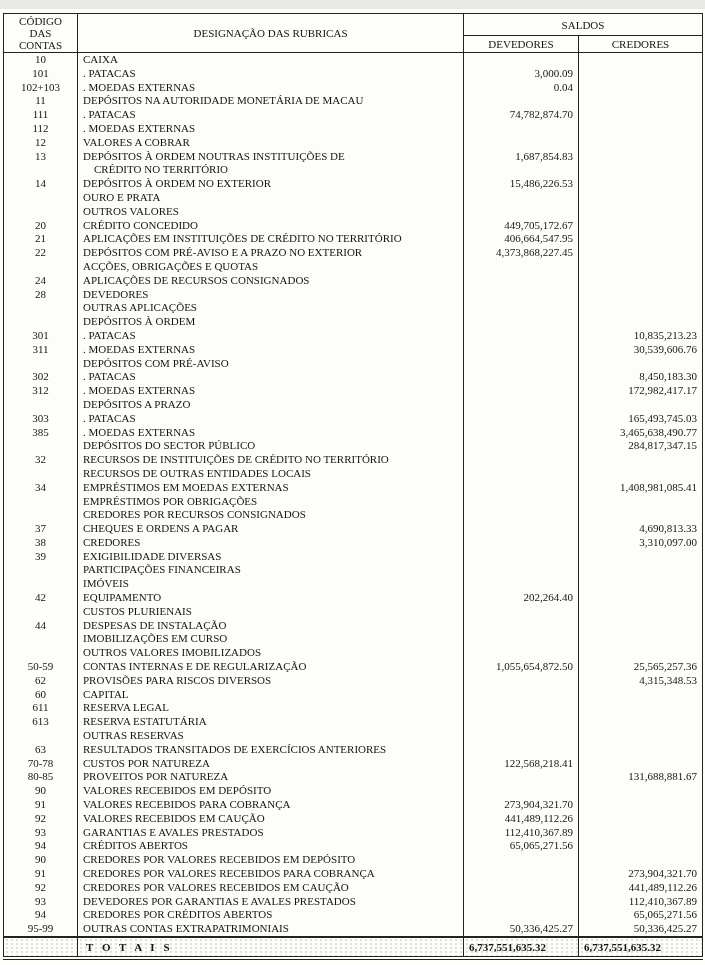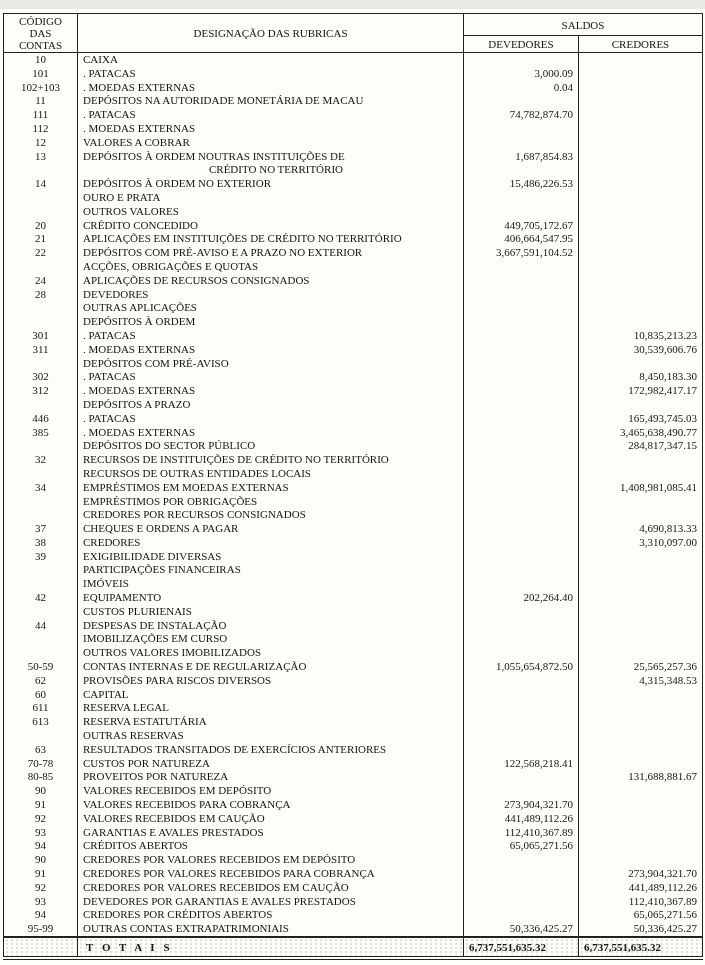--- a/index.html
+++ b/index.html
@@ -47,21 +47,21 @@
     padding: 0 5px;
     line-height: 13.8px;
     vertical-align: top;
     border-left: 1px solid #222;
     border-right: 1px solid #222;
     overflow: hidden;
     white-space: nowrap;
   }
   td.code { text-align: center; padding: 0 2px; }
   td.desc { text-align: left; white-space: normal; }
-  td.desc .cont { padding-left: 11px; line-height: 13.8px; text-align: center; }
+  td.desc .cont { padding-left: 11px; line-height: 13.8px; }
   td.amt { text-align: right; font-variant-numeric: tabular-nums; }
 
   tfoot td {
     border-left: 1px solid #222;
     border-right: 1px solid #222;
     border-top: 2px solid #222;
     border-bottom: 4px double #222;
     font-weight: bold;
     height: 18px;
     line-height: 18px;
@@ -171,21 +171,21 @@
         </tr>
         <tr>
           <td class="code">21</td>
           <td class="desc">APLICAÇÕES EM INSTITUIÇÕES DE CRÉDITO NO TERRITÓRIO</td>
           <td class="amt">406,664,547.95</td>
           <td class="amt"></td>
         </tr>
         <tr>
           <td class="code">22</td>
           <td class="desc">DEPÓSITOS COM PRÉ-AVISO E A PRAZO NO EXTERIOR</td>
-          <td class="amt">3,667,591,104.52</td>
+          <td class="amt">4,373,868,227.45</td>
           <td class="amt"></td>
         </tr>
         <tr>
           <td class="code"></td>
           <td class="desc">ACÇÕES, OBRIGAÇÕES E QUOTAS</td>
           <td class="amt"></td>
           <td class="amt"></td>
         </tr>
         <tr>
           <td class="code">24</td>
@@ -241,21 +241,21 @@
           <td class="amt"></td>
           <td class="amt">172,982,417.17</td>
         </tr>
         <tr>
           <td class="code"></td>
           <td class="desc">DEPÓSITOS A PRAZO</td>
           <td class="amt"></td>
           <td class="amt"></td>
         </tr>
         <tr>
-          <td class="code">446</td>
+          <td class="code">303</td>
           <td class="desc">. PATACAS</td>
           <td class="amt"></td>
           <td class="amt">165,493,745.03</td>
         </tr>
         <tr>
           <td class="code">385</td>
           <td class="desc">. MOEDAS EXTERNAS</td>
           <td class="amt"></td>
           <td class="amt">3,465,638,490.77</td>
         </tr>

